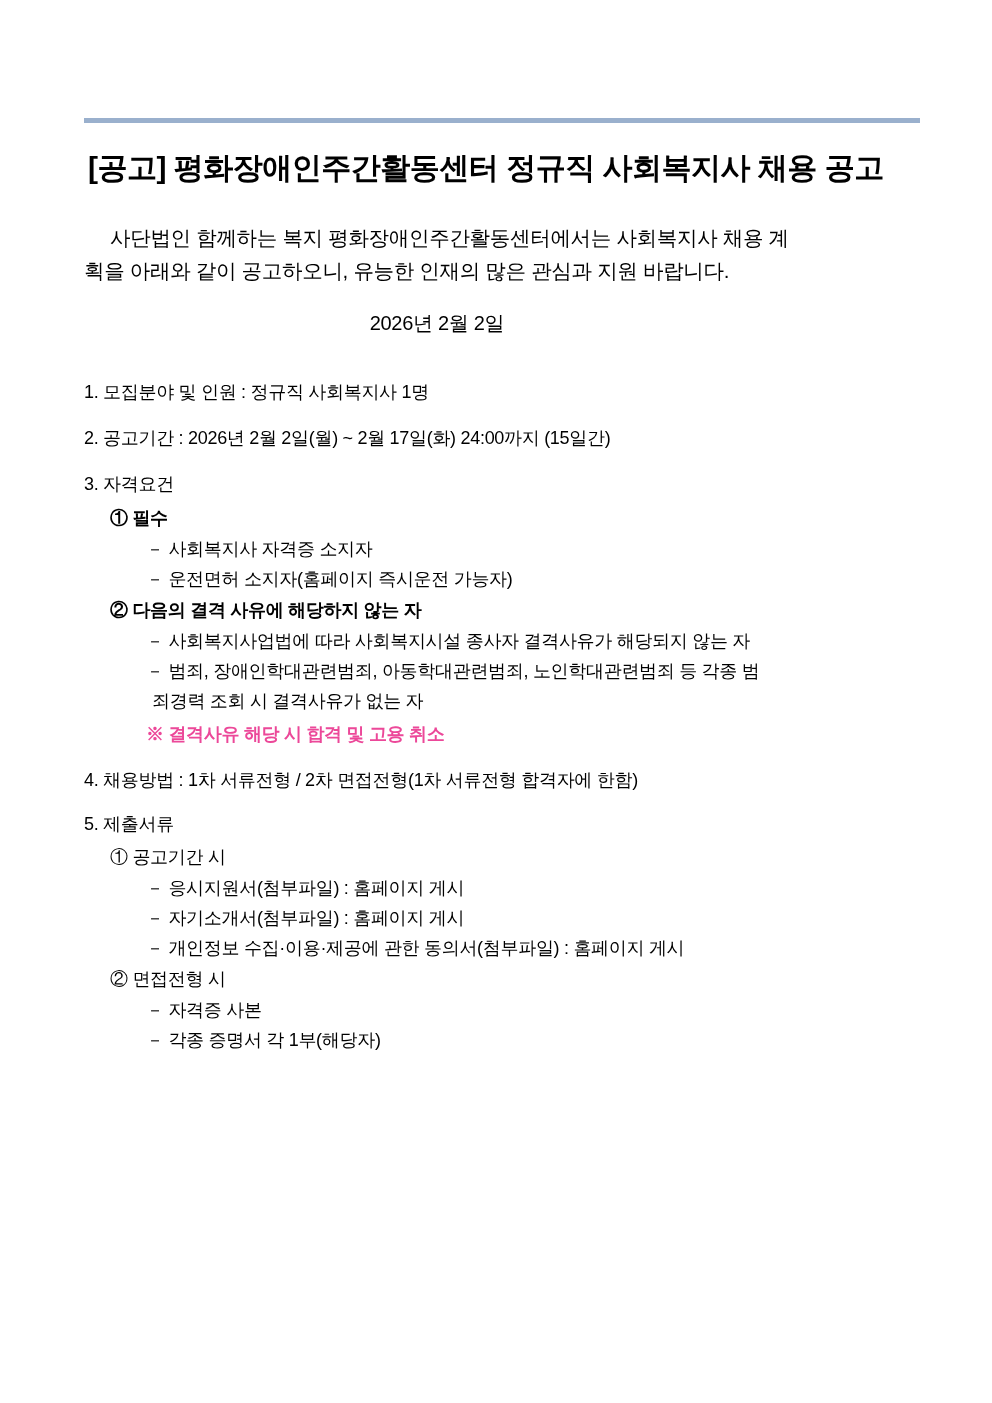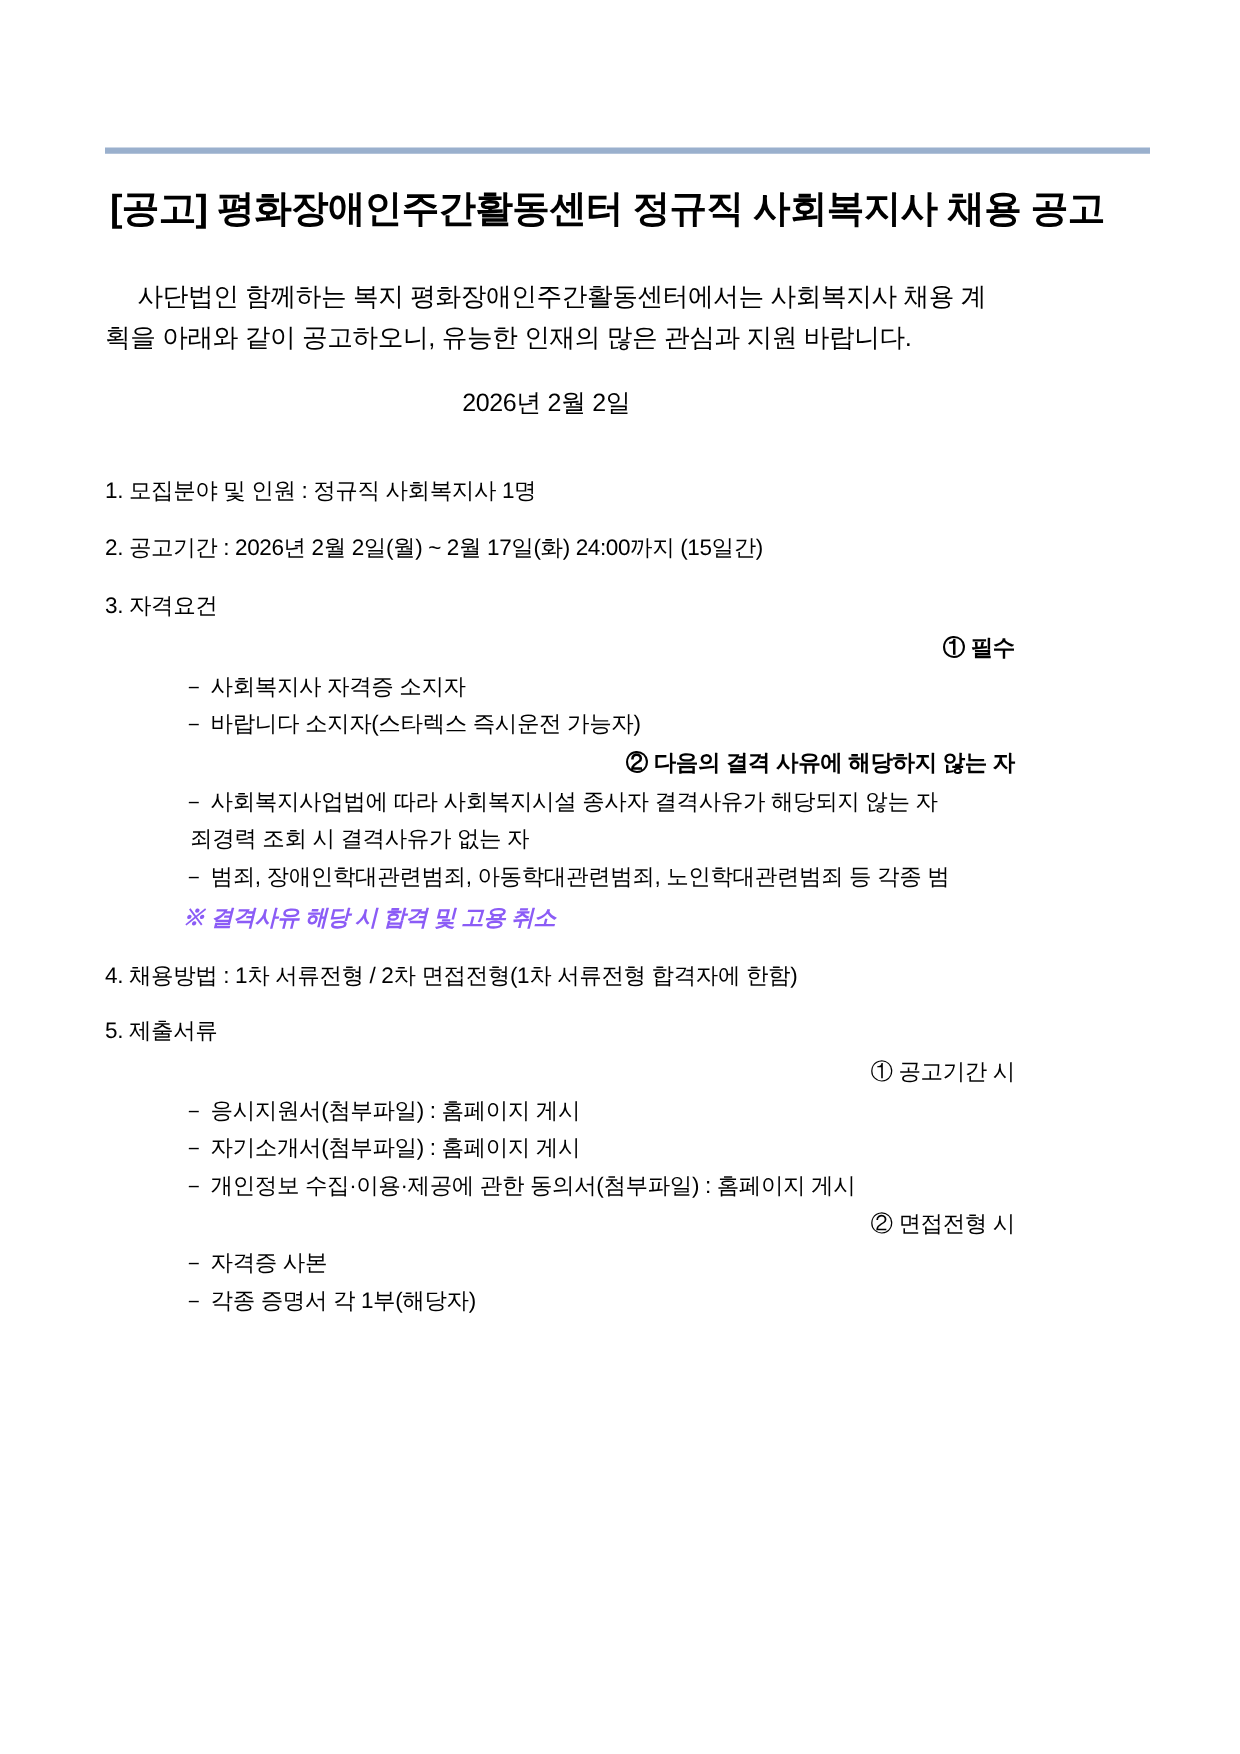--- a/index.html
+++ b/index.html
@@ -54,38 +54,36 @@
     font-size: 18px;
     line-height: 1.55;
     letter-spacing: -0.3px;
     margin: 0 0 18px 0;
   }
   .sec-head {
     margin: 0 0 6px 0;
   }
   .lvl1 {
     margin: 4px 0 3px 26px;
-    text-align: right;
   }
   .lvl1.bold { font-weight: bold; }
   .lvl2 {
     margin: 3px 0 3px 62px;
     text-indent: -20px;
     padding-left: 20px;
     line-height: 1.5;
   }
   .lvl2.indent-more {
     margin-left: 68px;
   }
   .notice {
-    color: #8b5cf6;
+    color: #ec4899;
     margin: 6px 0 4px 62px;
     font-weight: bold;
     letter-spacing: -0.3px;
-    font-style: italic;
   }
   .gap-sm { margin-bottom: 16px; }
 </style>
 </head>
 <body>
 
 <div class="page">
 
   <div class="top-rule"></div>
 
@@ -103,26 +101,26 @@
 
   <div class="section">
     <div class="sec-head">2. 공고기간 : 2026년 2월 2일(월) ~ 2월 17일(화) 24:00까지 (15일간)</div>
   </div>
 
   <div class="section">
     <div class="sec-head">3. 자격요건</div>
 
     <div class="lvl1 bold">① 필수</div>
     <div class="lvl2">－ 사회복지사 자격증 소지자</div>
-    <div class="lvl2">－ 바랍니다 소지자(스타렉스 즉시운전 가능자)</div>
+    <div class="lvl2">－ 운전면허 소지자(홈페이지 즉시운전 가능자)</div>
 
     <div class="lvl1 bold">② 다음의 결격 사유에 해당하지 않는 자</div>
     <div class="lvl2">－ 사회복지사업법에 따라 사회복지시설 종사자 결격사유가 해당되지 않는 자</div>
+    <div class="lvl2">－ 범죄, 장애인학대관련범죄, 아동학대관련범죄, 노인학대관련범죄 등 각종 범</div>
     <div class="lvl2 indent-more">죄경력 조회 시 결격사유가 없는 자</div>
-    <div class="lvl2">－ 범죄, 장애인학대관련범죄, 아동학대관련범죄, 노인학대관련범죄 등 각종 범</div>
     <div class="notice">※ 결격사유 해당 시 합격 및 고용 취소</div>
   </div>
 
   <div class="section gap-sm">
     <div class="sec-head">4. 채용방법 : 1차 서류전형 / 2차 면접전형(1차 서류전형 합격자에 한함)</div>
   </div>
 
   <div class="section">
     <div class="sec-head">5. 제출서류</div>
 

